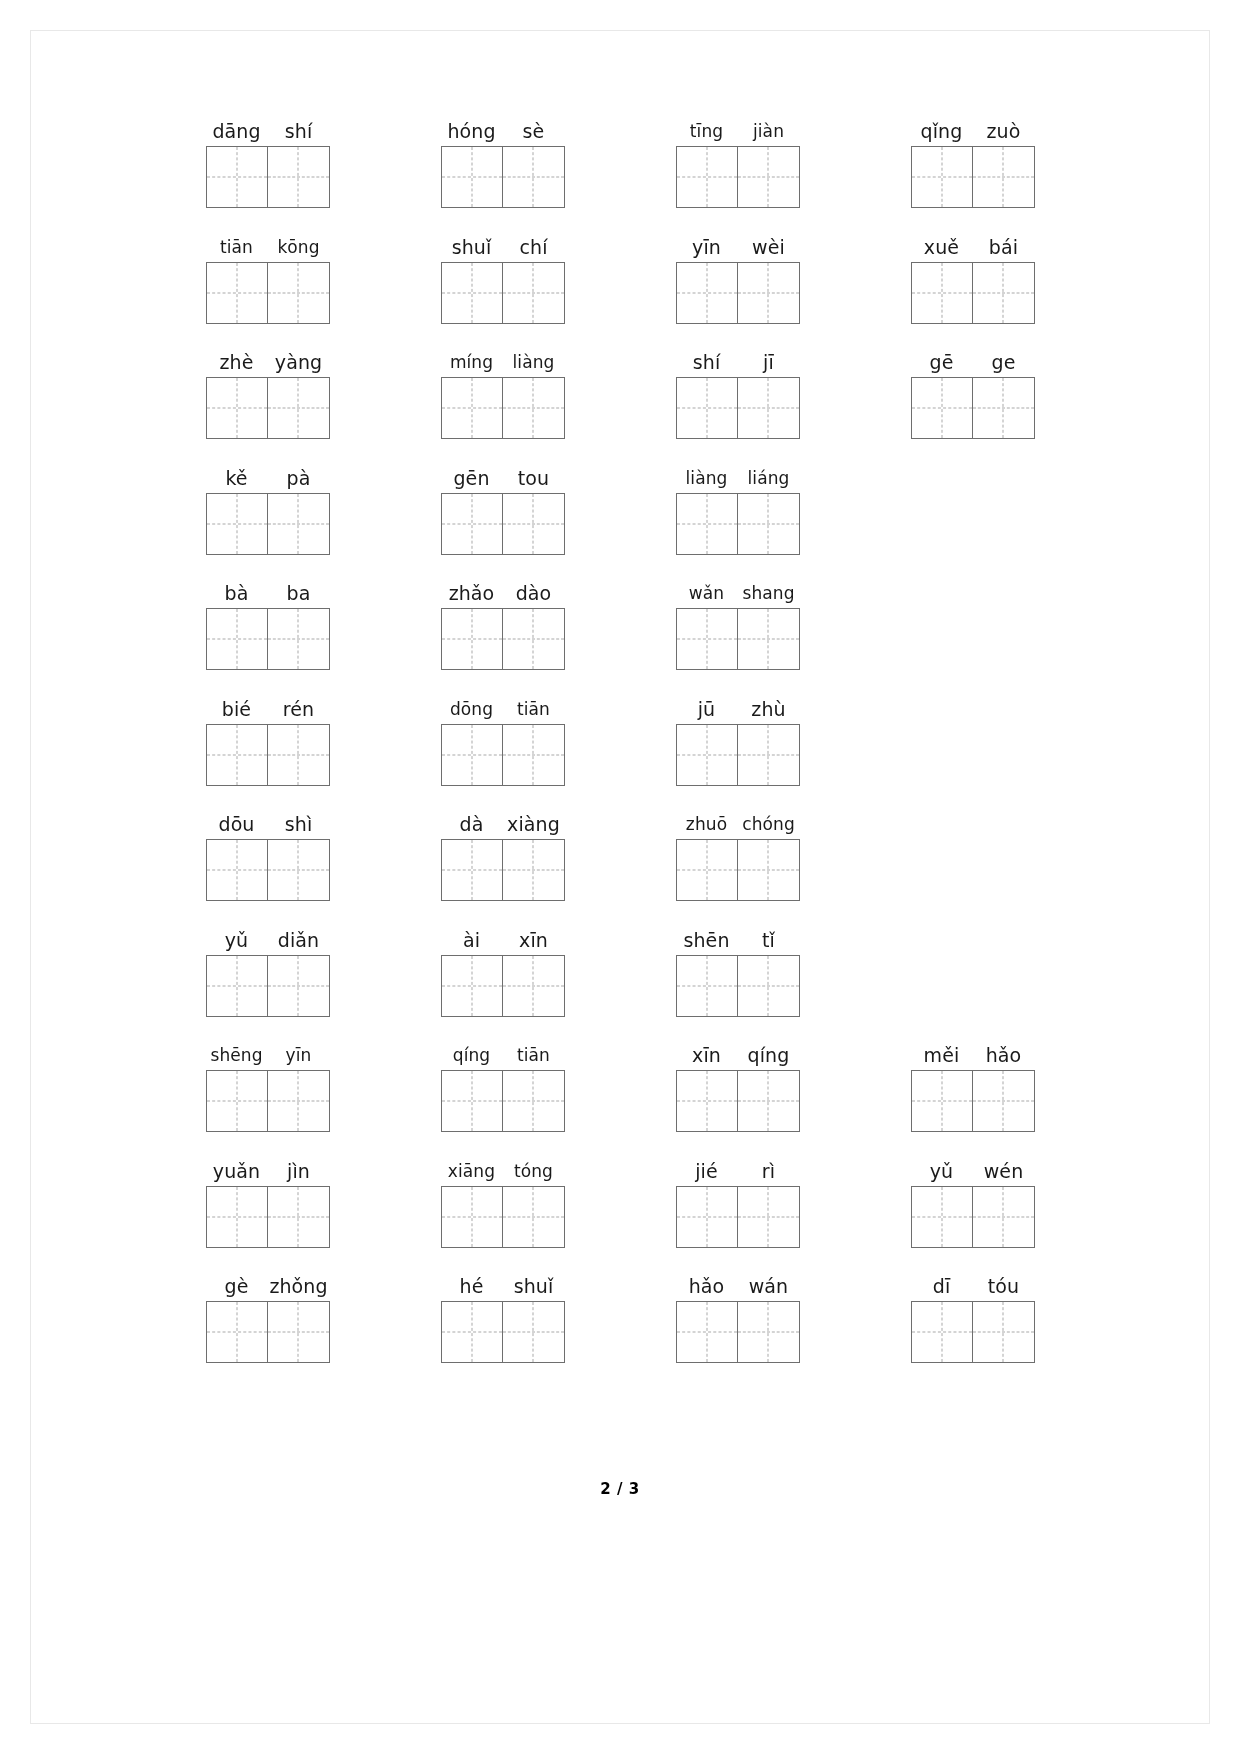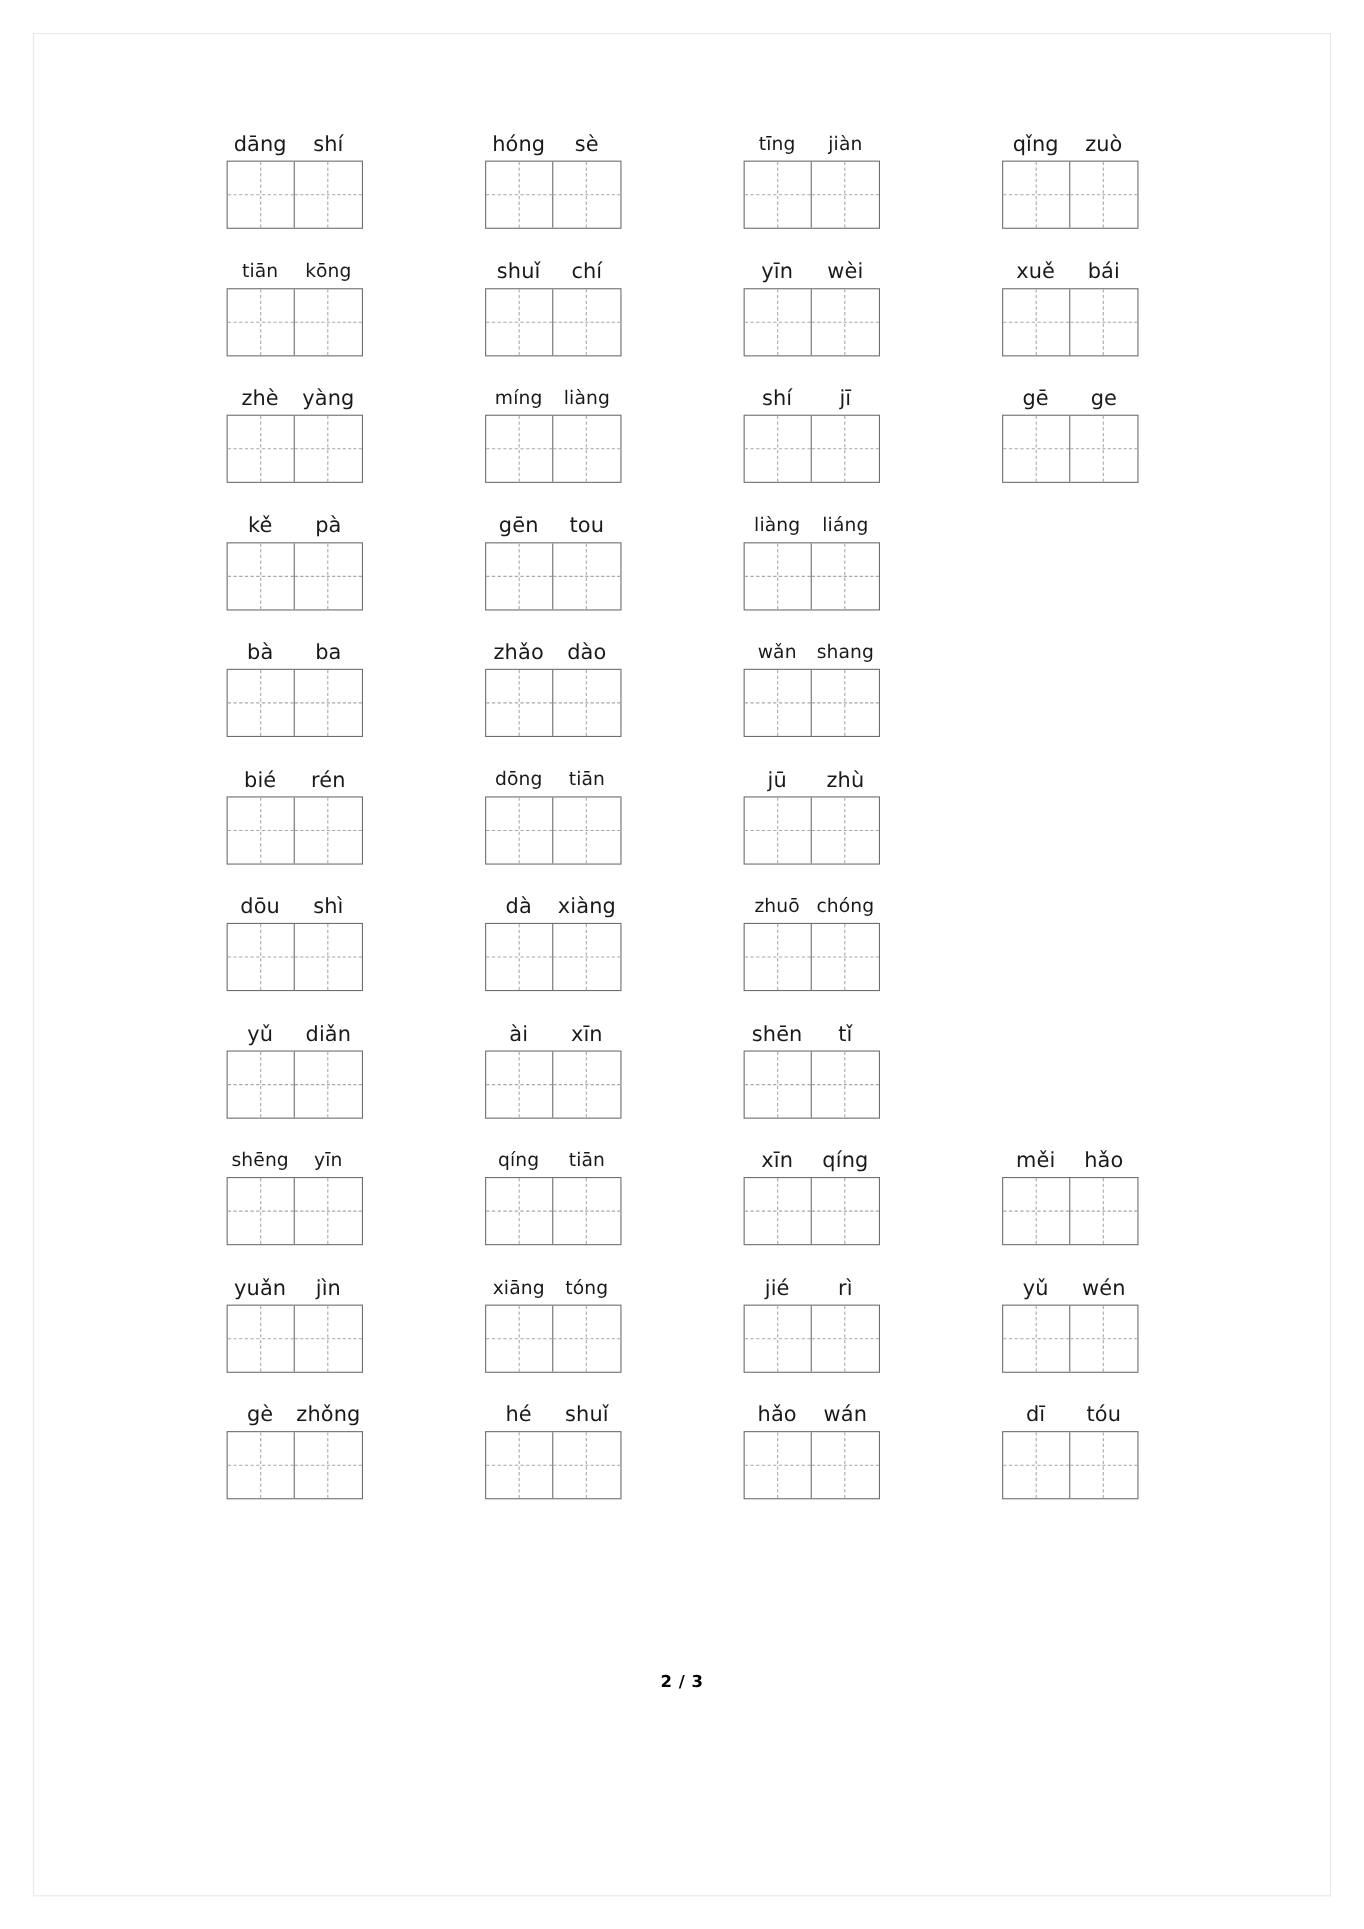--- a/index.html
+++ b/index.html
@@ -116,21 +116,21 @@
     right: 0;
     height: 0;
     border-top: 1px dashed #a9a9a9;
     transform: translateY(-0.5px);
   }
 
   #footer {
     position: absolute;
     left: 0;
     right: 0;
-    top: 1520px;
+    top: 1480px;
     text-align: center;
     font-family: "DejaVu Sans", sans-serif;
     font-size: 15px;
     font-weight: bold;
     color: #000;
     letter-spacing: 0.5px;
   }
 </style>
 </head>
 <body>

